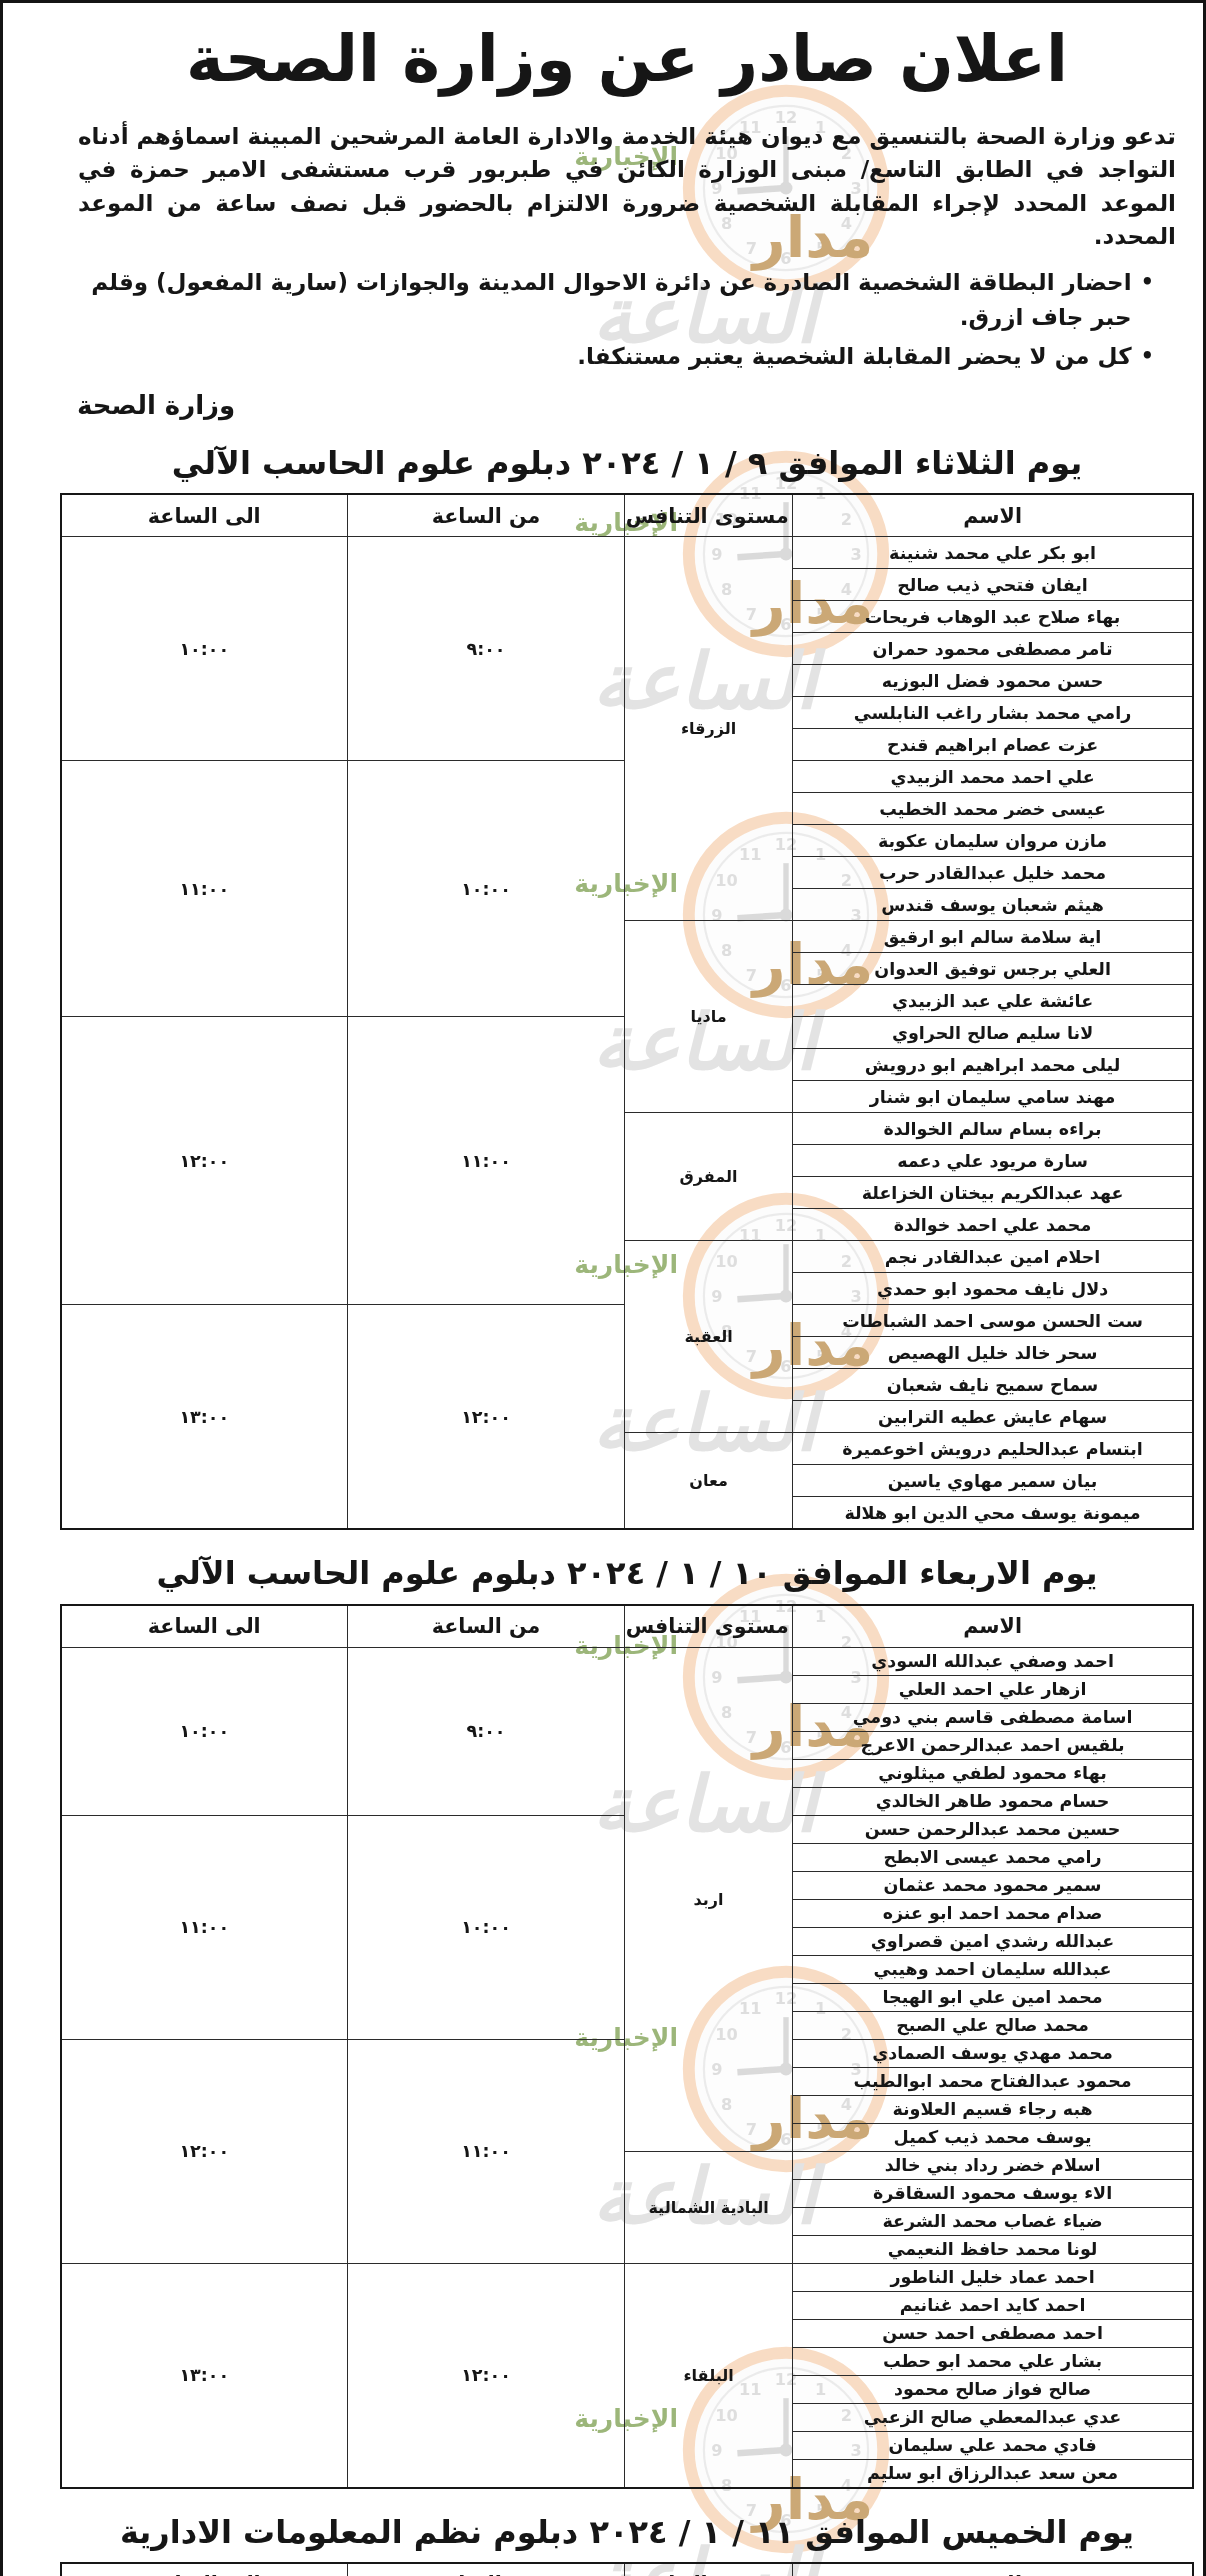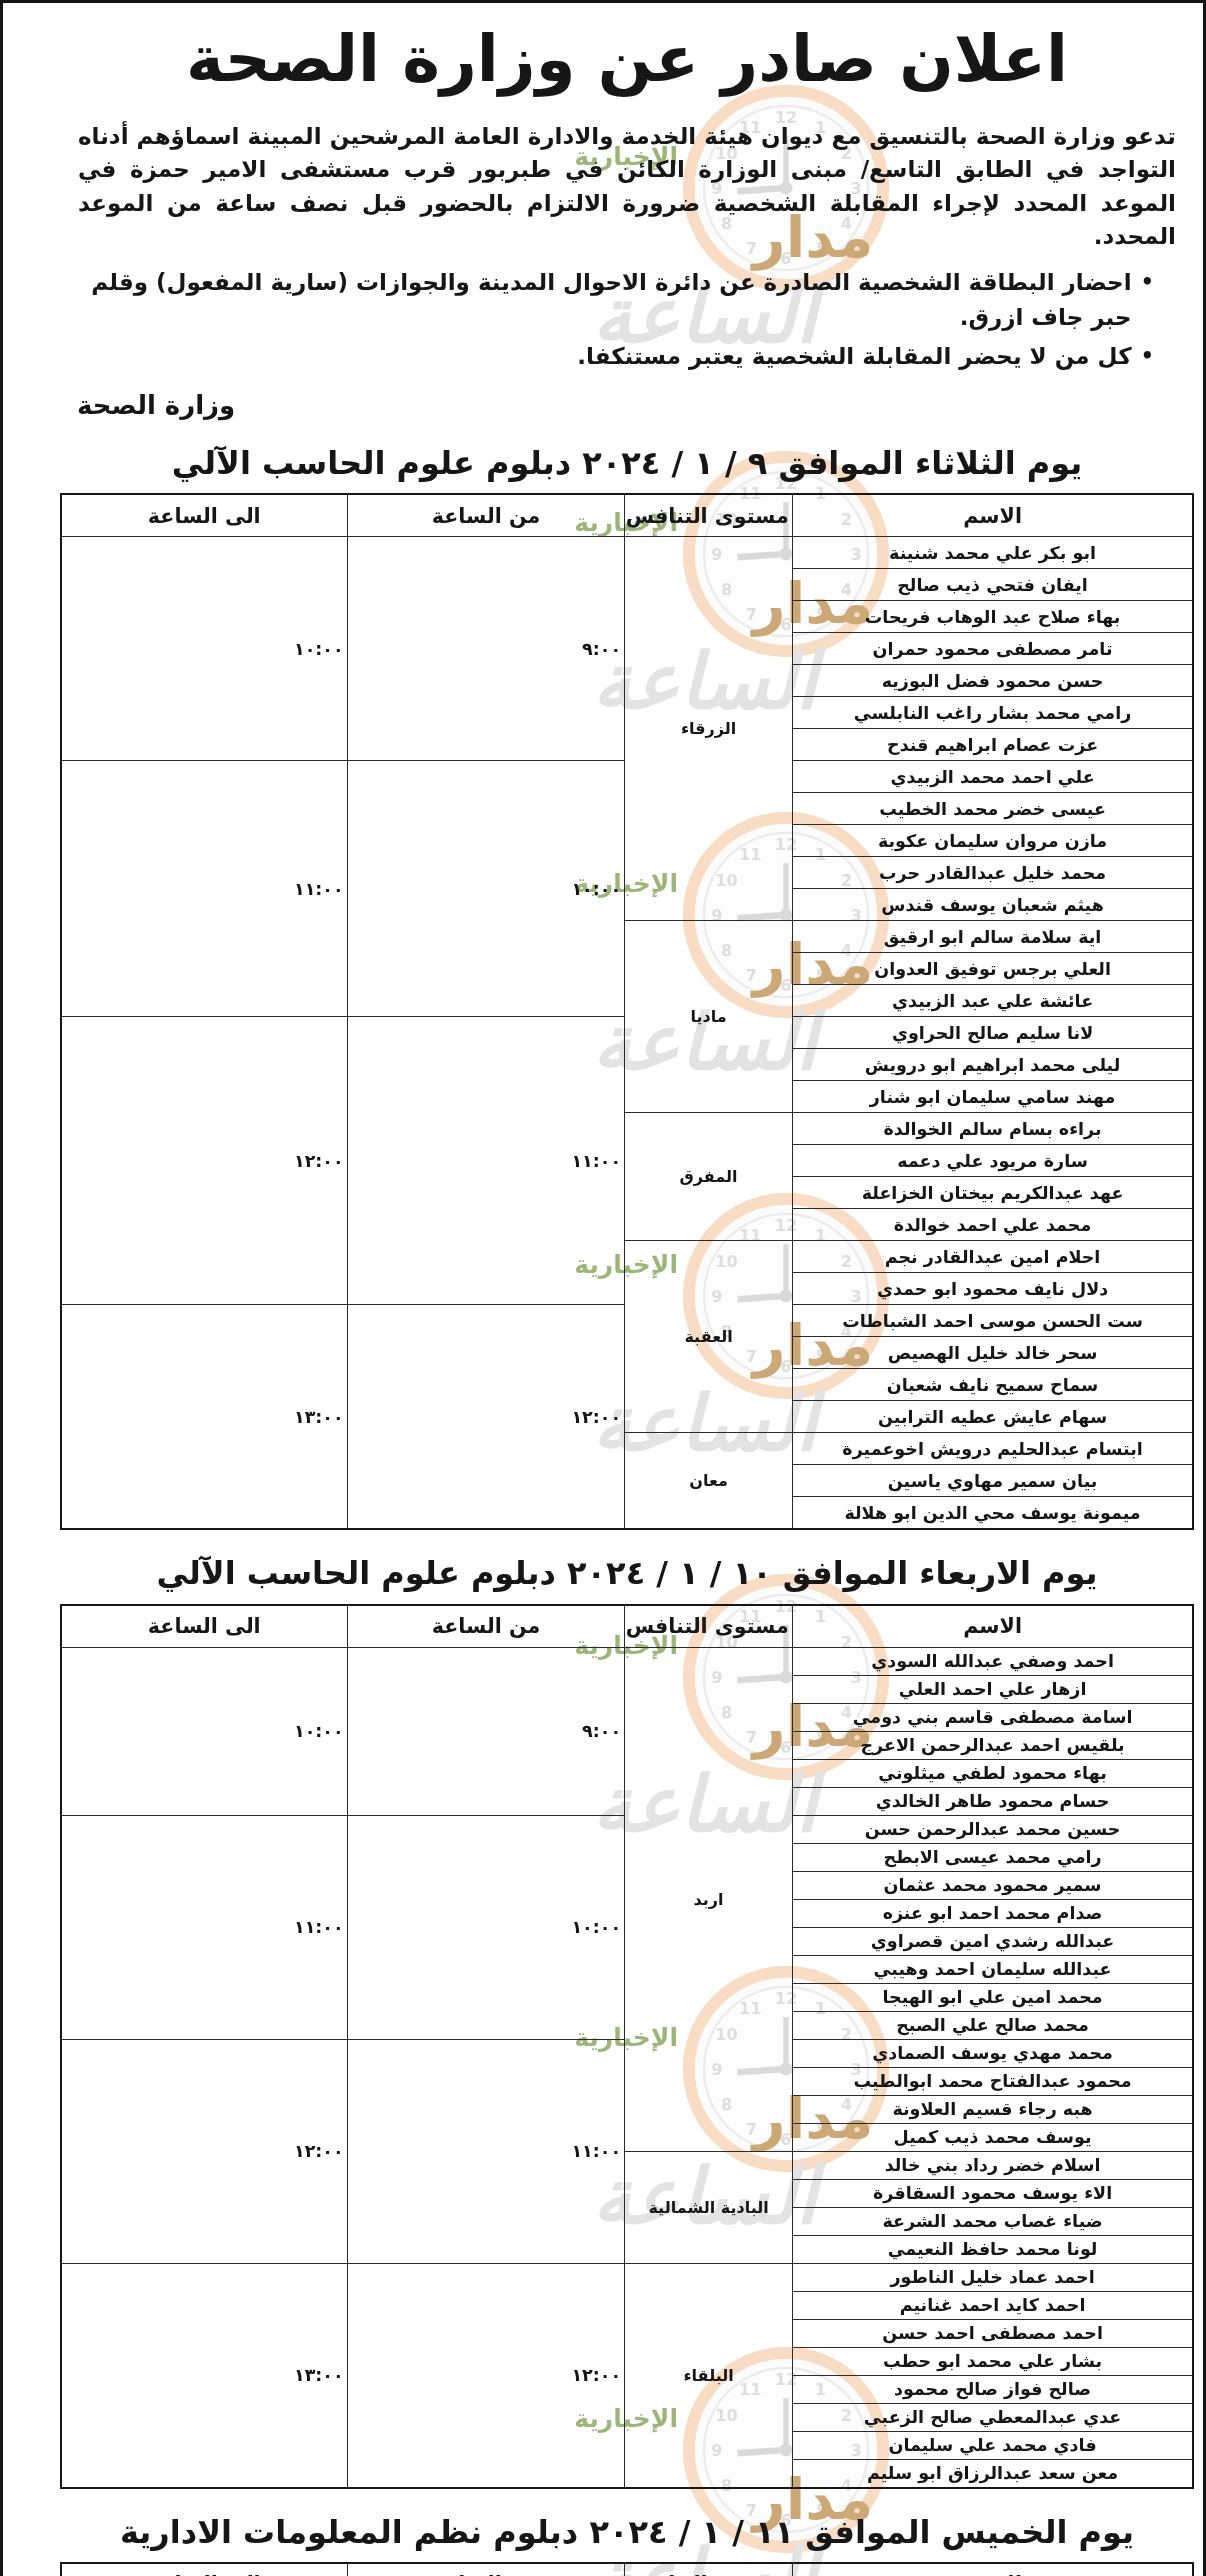--- a/index.html
+++ b/index.html
@@ -67,21 +67,21 @@
     border:1px solid #2b2b2b;
     text-align:center;
     vertical-align:middle;
     padding:0 3.1px;
     overflow:hidden;
     white-space:nowrap;
   }
   table.sched th{height:41px;font-size:20.6px;}
   table.sched td.name{font-size:17.5px;}
   table.sched td.level{font-size:16px;}
-  table.sched td.time{font-size:17.5px;text-align:right;}
+  table.sched td.time{font-size:17.5px;}
   table.t0 td{height:31px;}
   table.t1 td{height:27px;}
   
   .wm{
     position:absolute;z-index:0;
     pointer-events:none;
     opacity:.55;
     width:392px;height:330px;
   }
   .wm .brand-top{

